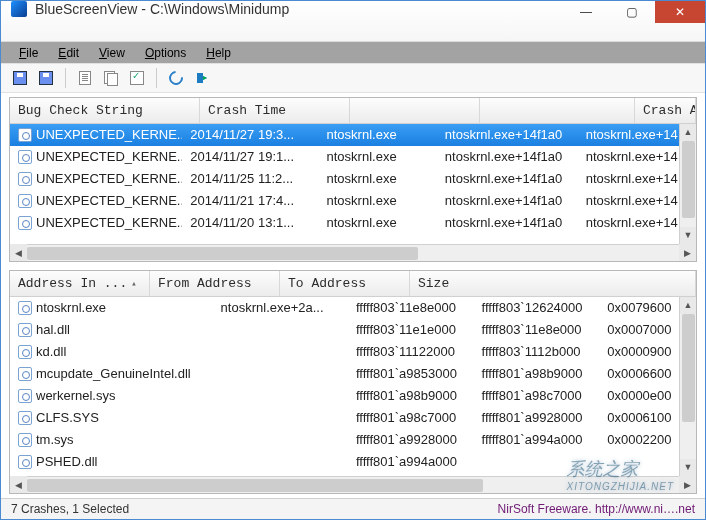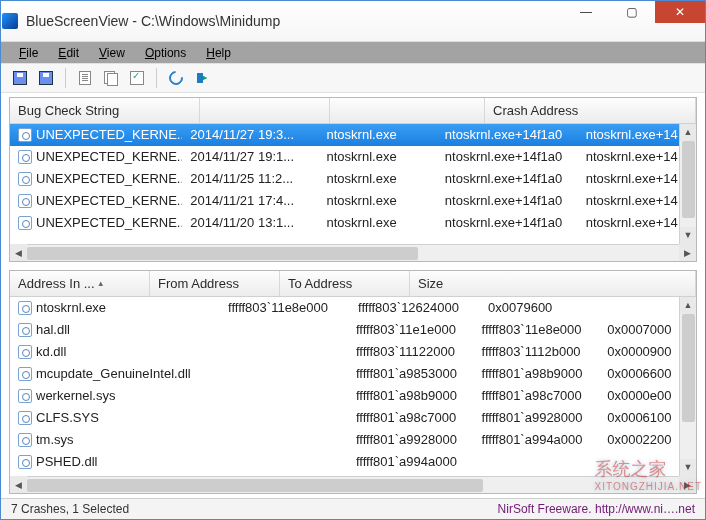--- a/index.html
+++ b/index.html
@@ -12,22 +12,21 @@
     overflow: hidden;
     display: flex;
     flex-direction: column;
     border: 1px solid #4a8ad0;
   }
   
   .titlebar {
     height: 42px;
     background: linear-gradient(#fff,#f6f6f6);
     display: flex;
-    align-items: center;
-    padding: 0 0 0 1px;
+    padding: 0 0 0 10px;
     border-bottom: 1px solid #dcdcdc;
   }
   .title-icon {
     width: 16px; height: 16px;
     background: linear-gradient(135deg,#1e90ff,#0a3d91);
     border-radius: 2px;
     margin-right: 8px;
   }
   .title-text { color:#333; font-size:14px; flex:0 0 auto; }
   .title-spacer{ flex:1; }
@@ -102,20 +101,21 @@
   }
   .ghc {
     padding:4px 8px;
     border-right:1px solid #d8d8d8;
     color:#2b2b2b;
     font-size:13px;
     white-space:nowrap;
     overflow:hidden;
     display:flex; align-items:center;
     gap:4px;
+    font-family:Liberation Mono, monospace;
   }
   .ghc .sort { font-size:9px; color:#666; }
   .grid-body{
     overflow:hidden;
     position:relative;
     flex:1;
   }
   .row{
     display:flex;
     height:22px;
@@ -168,24 +168,25 @@
     background:#f4f4f4;
     display:flex; align-items:center;
     padding:0 10px;
     font-size:12px;
     color:#333;
     justify-content:space-between;
   }
   .status .link{color:#701a75;}
   .watermark{
     position:absolute;
-    right:4px; bottom:28px;
-    color:#b91c1c; opacity:.5; font-size:16px;
+    right:32px; bottom:28px;
+    color:#0c4a6e; opacity:.5; font-size:16px;
     pointer-events:none;
     text-shadow:0 0 4px #68a;
+    font-style:italic;
   }
   
   .c-bug{width:190px;}
   .c-time{width:150px;}
   .c-file{width:130px;}
   .c-caused{width:155px;}
   .c-cadd{width:130px;}
   .c-fname{width:210px;}
   .c-ais{width:140px;}
   .c-from{width:130px;}
@@ -241,20 +242,21 @@
           <path d="M2 2h6v3l4 2-4 2v3H2z" fill="#1d7cbf"></path>
           <path d="M8 5l4 2-4 2z" fill="#0a5"></path>
         </svg>
     </span>
   </div>
 </div>
 
 <div class="pane top">
   <div class="grid-header">
     <div class="ghc c-bug">Bug Check String</div>
+    <div class="ghc c-time">Crash Time</div>
     <div class="ghc c-file"></div>
     <div class="ghc c-caused"></div>
     <div class="ghc c-cadd" style="flex:1">Crash Address</div>
   </div>
   <div class="grid-body" id="crash-body">
     <div class="row selected">
         <div class="cell c-bug">
           <span class="ficon"></span>
           <span>UNEXPECTED_KERNE...</span>
         </div>
@@ -329,20 +331,21 @@
     <div class="ghc c-from">From Address</div>
     <div class="ghc c-to">To Address</div>
     <div class="ghc c-size" style="flex:1">Size</div>
   </div>
   <div class="grid-body" id="module-body">
     <div class="row">
         <div class="cell c-fname">
           <span class="ficon"></span>
           <span>ntoskrnl.exe</span>
         </div>
+        <div class="cell c-ais">ntoskrnl.exe+2a...</div>
         <div class="cell c-from">fffff803`11e8e000</div>
         <div class="cell c-to">fffff803`12624000</div>
         <div class="cell c-size">0x0079600</div>
       </div>
       <div class="row">
         <div class="cell c-fname">
           <span class="ficon"></span>
           <span>hal.dll</span>
         </div>
         <div class="cell c-ais"></div>

